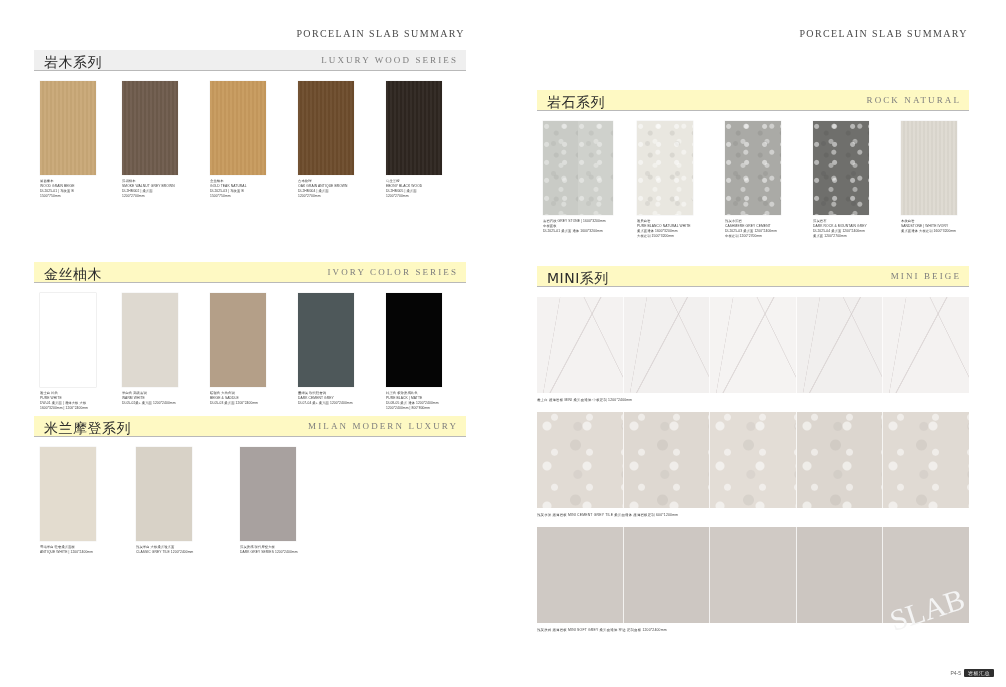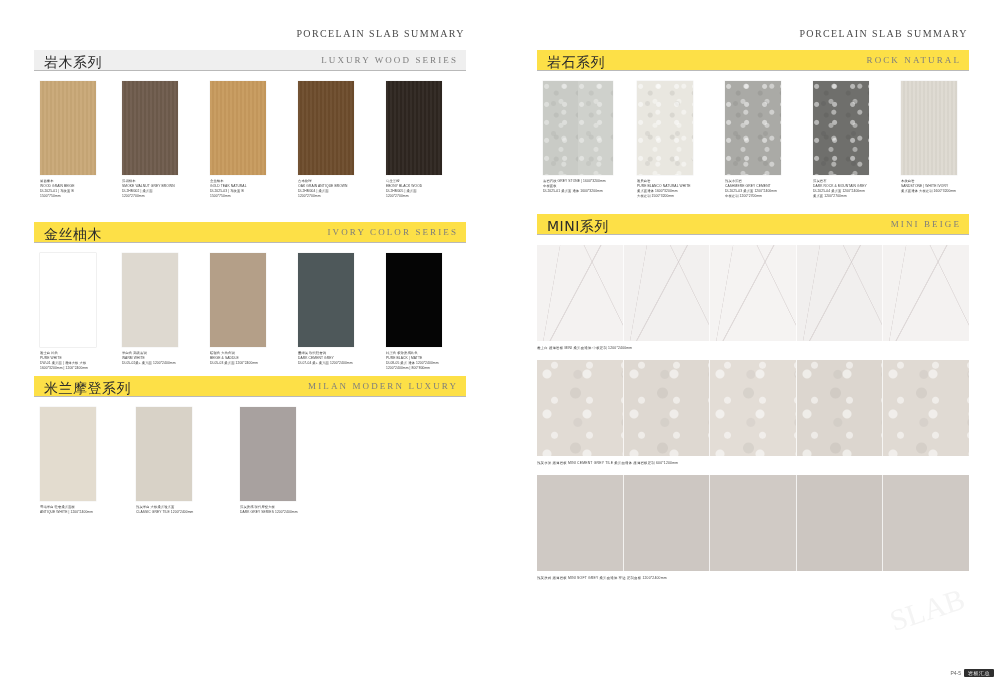--- a/index.html
+++ b/index.html
@@ -3,21 +3,21 @@
 <meta charset="utf-8">
 <style>
   html,body{margin:0;padding:0;background:#ffffff;}
   body{width:1006px;height:687px;font-family:"Liberation Sans",sans-serif;color:#333;overflow:hidden;position:relative;}
   .page{position:absolute;top:0;width:503px;height:687px;box-sizing:border-box;}
   .page.left{left:0;}
   .page.right{left:503px;}
   .page-header{position:absolute;top:28px;right:38px;font-family:"Liberation Serif",serif;font-size:10px;letter-spacing:1.4px;color:#4a4a4a;white-space:nowrap;}
   .section{position:absolute;left:34px;width:432px;}
   .sec-title-row{position:relative;height:20px;border-bottom:1px solid #b9b9b9;background:#efefef;}
-  .sec-title-row.plain{background:#fde047;}
+  .sec-title-row.plain{background:#fef9c3;margin-top:40px;}
   .cn-title{position:absolute;left:10px;top:4px;font-size:14px;color:#2c2c2c;font-family:"DejaVu Sans",sans-serif;letter-spacing:.5px;}
   .en-title{position:absolute;right:8px;top:5px;font-family:"Liberation Serif",serif;font-size:9px;letter-spacing:2.1px;color:#7d7d7d;}
   .swatch-row{position:relative;margin-top:10px;height:150px;}
   .swatch{position:absolute;top:0;width:56px;height:94px;}
   .swatch.wide{width:70px;}
   .swatch .img{width:100%;height:94px;box-shadow:0 0 0 .5px rgba(0,0,0,.06);}
   .cap{position:absolute;top:98px;left:0;width:66px;font-size:3.3px;line-height:1.55;color:#3b3b3b;letter-spacing:.1px;}
   .cap .ln{display:block;white-space:nowrap;overflow:hidden;}
   .mini-block{position:relative;margin-top:10px;}
   .mini-img{width:100%;height:96px;display:flex;}
@@ -246,21 +246,21 @@
         <div class="img grain" style="background:#dedad1"></div>
         <div class="cap">
           <span class="ln">木纹白岩</span>
           <span class="ln">SANDSTONE | WHITE IVORY</span>
           <span class="ln">柔光面通体 大板定制 1600*3200mm</span>
         </div>
       </div>
     </div>
   </div>
 
-  <div class="section" style="top:214px;">
+  <div class="section" style="top:226px;">
     <div class="sec-title-row plain">
       <div class="cn-title">MINI系列</div>
       <div class="en-title">MINI BEIGE</div>
     </div>
 
     <div class="mini-block">
       <div class="mini-img">
         <div class="pane marble" style="background:#f4f2f1;position:relative"></div>
         <div class="pane marble" style="background:#f2f0ef;position:relative"></div>
         <div class="pane marble" style="background:#f5f3f2;position:relative"></div>

